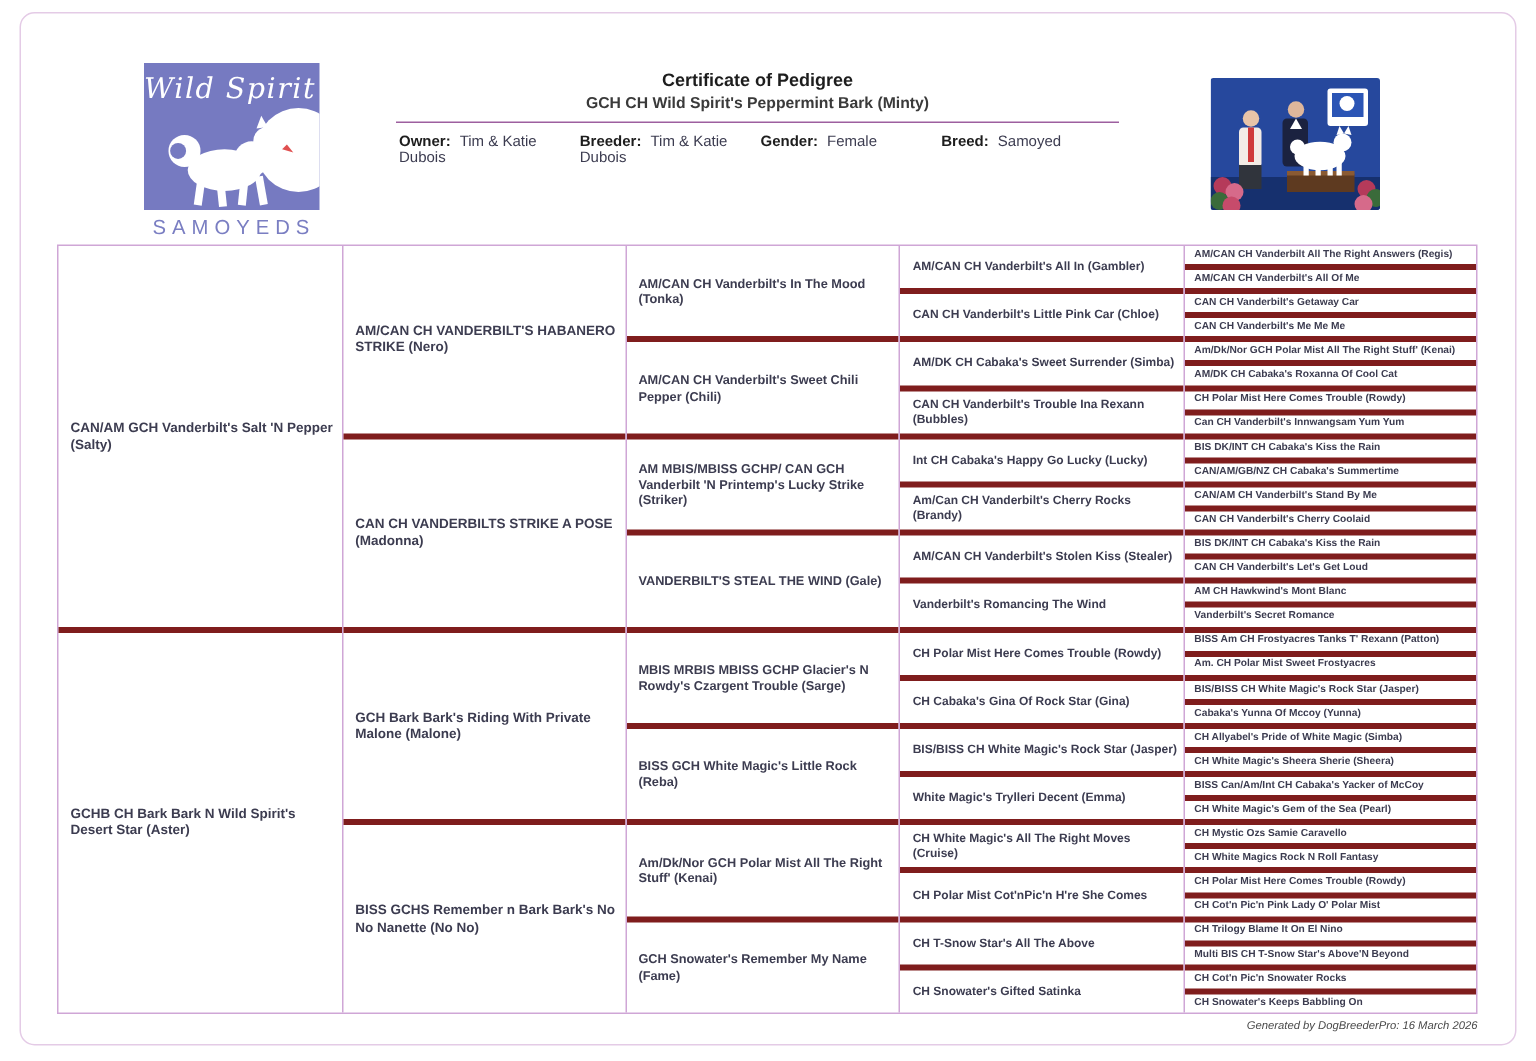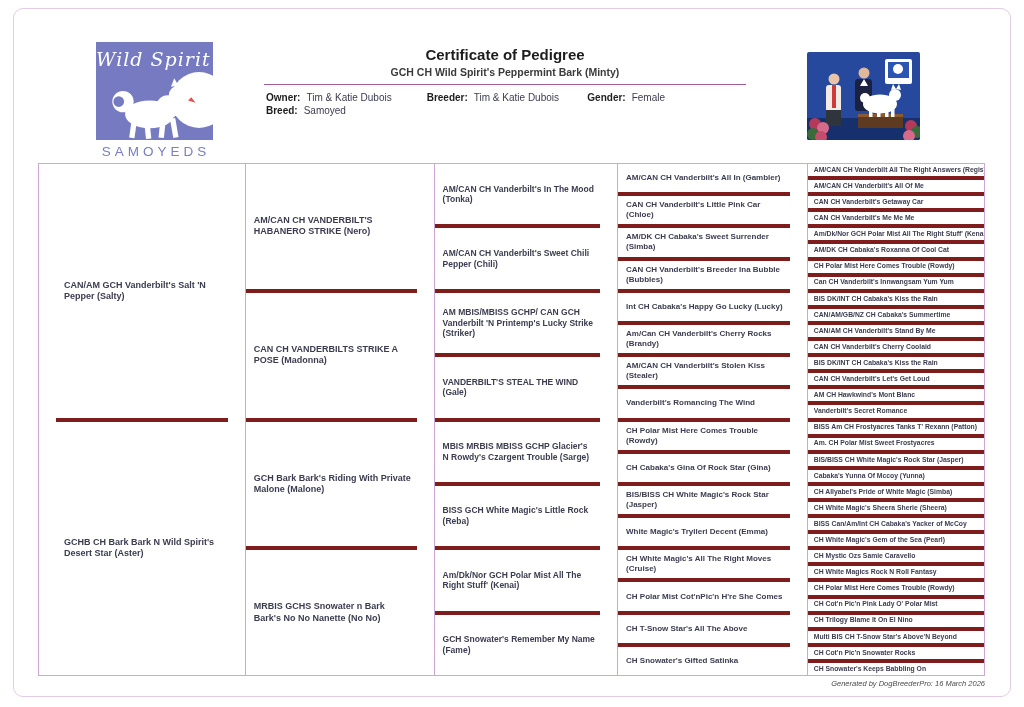--- a/index.html
+++ b/index.html
@@ -15,35 +15,35 @@
   .logo-script { position:absolute; top:6px; left:0; width:100%; 
     font-family:"DejaVu Serif", serif; font-style:italic; font-size:19px; color:#fff;
     letter-spacing:1px; }
   .logo-moon { position:absolute; right:-14px; top:30px; width:56px; height:56px;
     border-radius:50%; background:#fff; }
   .logo-dog { position:absolute; left:4px; bottom:-4px; }
   .logo-wordmark { margin-top:4px; text-align:center; color:#7a7ec2; font-size:13.5px;
     letter-spacing:4px; font-weight:400; }
 
   .header-center { position:absolute; left:264px; top:46px; width:482px; text-align:center; }
-  .page-title { font-size:15px; font-weight:700; color:#1d1d1d; }
+  .page-title { font-size:12px; font-weight:700; color:#1d1d1d; }
   .page-subtitle { font-size:10.5px; color:#3a3a3a; margin-top:3px;font-weight:bold; }
   .header-divider { border:none; border-top:1.5px solid #9d5f9f; margin-top:6px; }
-  .info-grid { display:grid; grid-template-columns:1fr 1fr 1fr; text-align:left;
+  .info-grid { display:grid; grid-template-columns:1fr 1fr 1fr 1fr; text-align:left;
     margin-top:7px; font-size:10px; row-gap:2px; }
   .info-grid b { color:#1d1d1d; margin-right:6px; }
   .info-cell { padding-left:2px; }
 
   .show-photo { position:absolute; left:807px; top:52px; width:113px; height:88px;
     border-radius:2px; overflow:hidden; }
 
   
   .pedigree { position:absolute; left:38px; top:163px; width:947px; height:513px;
     display:flex; border:1px solid #cfa6d6; }
-  .pcol { display:flex; flex-direction:column; min-width:0;margin-left:17px; }
+  .pcol { display:flex; flex-direction:column; min-width:0; }
   .pcol + .pcol { border-left:1px solid #cfa6d6; }
   .pcol-1 { flex:190 0 0; } .pcol-2 { flex:189 0 0; } .pcol-3 { flex:183 0 0; }
   .pcol-4 { flex:190 0 0; } .pcol-5 { flex:195 0 0; }
   .pcell { flex:1; display:flex; align-items:center; padding:2px 4px 2px 8px;
     font-weight:700; line-height:1.25; min-height:0; }
   .pcell + .pcell { border-top:4px solid #7f1d1d; }
   .pcol-1 .pcell, .pcol-2 .pcell { font-size:9px; }
   .pcol-3 .pcell { font-size:8.5px; }
   .pcol-4 .pcell { font-size:8px; }
   .pcol-5 .pcell { font-size:6.8px; padding-left:6px; white-space:nowrap; overflow:hidden; }
@@ -139,37 +139,37 @@
 
   <div class="pedigree">
     <div class="pcol pcol-1">
         <div class="pcell">CAN/AM GCH  Vanderbilt's Salt 'N Pepper (Salty)</div>
         <div class="pcell">GCHB CH  Bark Bark N Wild Spirit's Desert Star (Aster)</div>
       </div>
     <div class="pcol pcol-2">
         <div class="pcell">AM/CAN CH  VANDERBILT'S HABANERO STRIKE (Nero)</div>
         <div class="pcell">CAN CH  VANDERBILTS STRIKE A POSE (Madonna)</div>
         <div class="pcell">GCH  Bark Bark's Riding With Private Malone (Malone)</div>
-        <div class="pcell">MRBIS GCHS  Snowater n Bark Bark's No No Nanette (No No)</div>
+        <div class="pcell">BISS GCHS  Remember n Bark Bark's No No Nanette (No No)</div>
       </div>
     <div class="pcol pcol-3">
         <div class="pcell">AM/CAN CH  Vanderbilt's In The Mood (Tonka)</div>
         <div class="pcell">AM/CAN CH  Vanderbilt's Sweet Chili Pepper (Chili)</div>
         <div class="pcell">AM MBIS/MBISS GCHP/ CAN GCH Vanderbilt 'N Printemp's Lucky Strike (Striker)</div>
         <div class="pcell">VANDERBILT'S STEAL THE WIND (Gale)</div>
         <div class="pcell">MBIS MRBIS MBISS GCHP  Glacier's N Rowdy's Czargent Trouble (Sarge)</div>
         <div class="pcell">BISS GCH  White Magic's Little Rock (Reba)</div>
         <div class="pcell">Am/Dk/Nor GCH  Polar Mist All The Right Stuff' (Kenai)</div>
         <div class="pcell">GCH  Snowater's Remember My Name (Fame)</div>
       </div>
     <div class="pcol pcol-4">
         <div class="pcell">AM/CAN CH  Vanderbilt's All In (Gambler)</div>
         <div class="pcell">CAN CH  Vanderbilt's Little Pink Car (Chloe)</div>
         <div class="pcell">AM/DK CH  Cabaka's Sweet Surrender (Simba)</div>
-        <div class="pcell">CAN CH  Vanderbilt's Breeder Ina Bubble (Bubbles)</div>
+        <div class="pcell">CAN CH  Vanderbilt's Trouble Ina Rexann (Bubbles)</div>
         <div class="pcell">Int CH  Cabaka's Happy Go Lucky (Lucky)</div>
         <div class="pcell">Am/Can CH  Vanderbilt's Cherry Rocks (Brandy)</div>
         <div class="pcell">AM/CAN CH  Vanderbilt's Stolen Kiss (Stealer)</div>
         <div class="pcell">Vanderbilt's Romancing The Wind</div>
         <div class="pcell">CH  Polar Mist Here Comes Trouble (Rowdy)</div>
         <div class="pcell">CH  Cabaka's Gina Of Rock Star (Gina)</div>
         <div class="pcell">BIS/BISS CH  White Magic's Rock Star (Jasper)</div>
         <div class="pcell">White Magic's Trylleri Decent (Emma)</div>
         <div class="pcell">CH  White Magic's All The Right Moves (Cruise)</div>
         <div class="pcell">CH  Polar Mist Cot'nPic'n H're She Comes</div>

